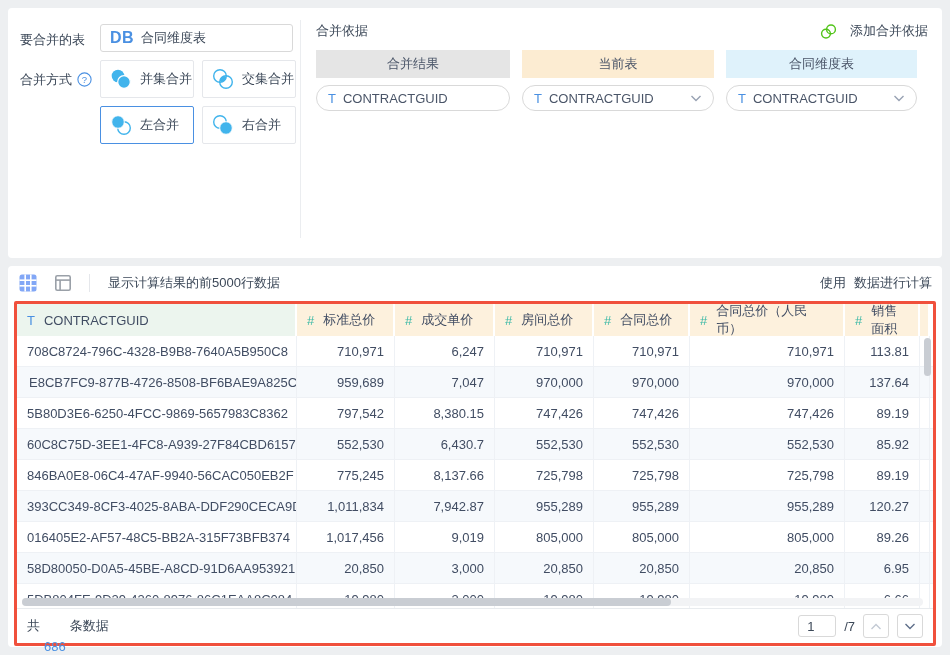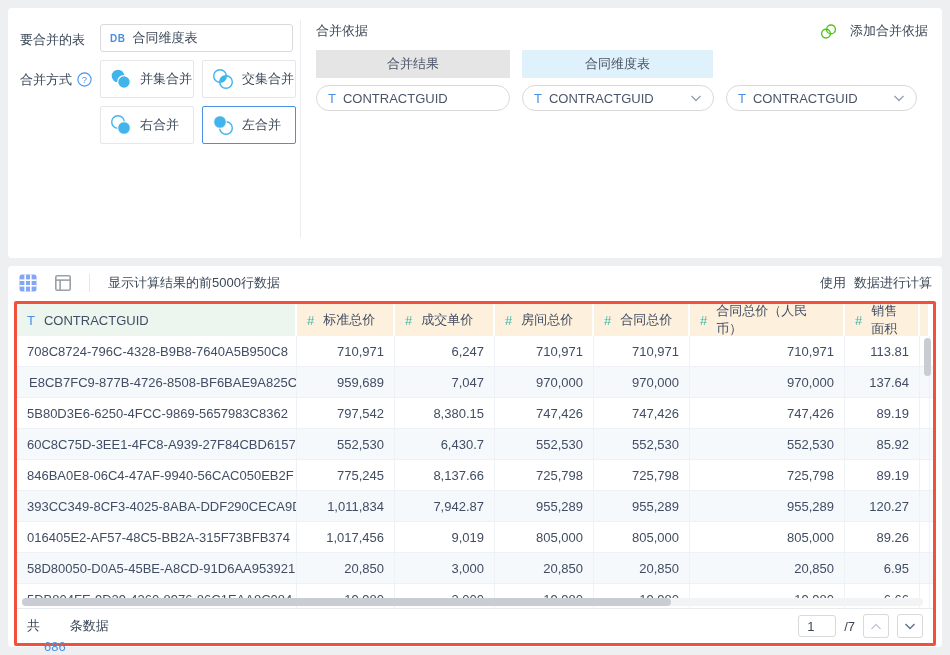--- a/index.html
+++ b/index.html
@@ -15,21 +15,21 @@
 
   
   .left-panel{position:absolute;left:0;top:0;width:292px;height:100%;}
   .divider-v{position:absolute;left:292px;top:12px;bottom:20px;width:1px;background:#ebedf0;}
   .right-panel{position:absolute;left:293px;top:0;right:0;height:100%;}
   .frow{position:absolute;display:flex;font-size:13px;}
   .lbl-col{width:72px;flex:none;font-size:13px;color:#3c4858;}
   .row-table{left:12px;top:16px;}
   .table-input{width:193px;height:28px;border:1px solid #d9d9d9;border-radius:3px;
     display:flex;align-items:center;gap:7px;padding:0 9px;box-sizing:border-box;margin-left:8px;background:#fff;}
-  .db-badge{color:var(--accent);font-size:10px;font-weight:bold;letter-spacing:.5px;}
+  .db-badge{color:var(--accent);font-size:16px;font-weight:bold;letter-spacing:.5px;}
   .row-methods{left:12px;top:52px;}
   .methods-label{display:flex;align-items:flex-start;gap:5px;padding-top:11px;}
   .methods-grid{display:grid;grid-template-columns:94px 94px;gap:8px;margin-left:8px;}
   .method-btn{height:38px;border:1px solid #e5e7eb;border-radius:2px;background:#fff;
     display:flex;align-items:center;gap:8px;padding-left:9px;box-sizing:border-box;font-size:13px;cursor:pointer;color:#3c4858;}
   .method-btn.sel{border-color:var(--accent);}
 
   
   .rp-head{position:absolute;left:15px;right:14px;top:14px;display:flex;justify-content:space-between;align-items:center;font-size:13px;}
   .add-link{display:flex;align-items:center;gap:13px;cursor:pointer;color:#3c4858;}
@@ -115,38 +115,38 @@
           <div class="method-btn">
             <span style="display:flex">
               <svg width="22" height="22" viewBox="0 0 22 22">
                 <circle cx="8" cy="8" r="6.3" fill="none" stroke="#41b4ec" stroke-width="1.4"></circle>
                 <circle cx="14" cy="14" r="6.3" fill="none" stroke="#41b4ec" stroke-width="1.4"></circle>
                 <ellipse cx="11" cy="11" rx="2.1" ry="3.6" transform="rotate(45 11 11)" fill="#41b4ec"></ellipse>
               </svg>
             </span>
             <span>交集合并</span>
           </div>
+          <div class="method-btn sel">
+            <span style="display:flex">
+              <svg width="22" height="22" viewBox="0 0 22 22">
+                <circle cx="14" cy="14" r="6.3" fill="none" stroke="#41b4ec" stroke-width="1.4"></circle>
+                <circle cx="8" cy="8" r="6.3" fill="#41b4ec" stroke="#fff" stroke-width="1"></circle>
+              </svg>
+            </span>
+            <span>左合并</span>
+          </div>
           <div class="method-btn">
             <span style="display:flex">
               <svg width="22" height="22" viewBox="0 0 22 22">
                 <circle cx="8" cy="8" r="6.3" fill="none" stroke="#41b4ec" stroke-width="1.4"></circle>
                 <circle cx="14" cy="14" r="6.3" fill="#41b4ec" stroke="#fff" stroke-width="1"></circle>
               </svg>
             </span>
             <span>右合并</span>
           </div>
-          <div class="method-btn sel">
-            <span style="display:flex">
-              <svg width="22" height="22" viewBox="0 0 22 22">
-                <circle cx="14" cy="14" r="6.3" fill="none" stroke="#41b4ec" stroke-width="1.4"></circle>
-                <circle cx="8" cy="8" r="6.3" fill="#41b4ec" stroke="#fff" stroke-width="1"></circle>
-              </svg>
-            </span>
-            <span>左合并</span>
-          </div>
         </div>
     </div>
   </div>
 
   <div class="divider-v"></div>
 
   <div class="right-panel">
     <div class="rp-head">
       <span>合并依据</span>
       <span class="add-link">
@@ -154,20 +154,21 @@
           <svg width="17" height="17" viewBox="0 0 17 17" fill="none" stroke="#52c41a" stroke-width="1.4">
               <circle cx="6" cy="10.6" r="4.4"></circle>
               <circle cx="11" cy="6.4" r="4.4"></circle>
             </svg>
         </span>
         <span>添加合并依据</span>
       </span>
     </div>
     <div class="bands" id="join-bands">
         <div class="band" style="width: 194px; background: #e5e5e5;">合并结果</div>
+        <div class="band" style="width: 192px; background: rgb(252, 236, 210);">当前表</div>
         <div class="band" style="width: 191px; background: rgb(223, 242, 251);">合同维度表</div>
       </div>
     <div class="pills" id="join-pills">
         <div class="pill" style="width: 194px;">
           <span class="t-ico">T</span>
           <span>CONTRACTGUID</span>
         </div>
         <div class="pill" style="width: 192px;">
           <span class="t-ico">T</span>
           <span>CONTRACTGUID</span>

